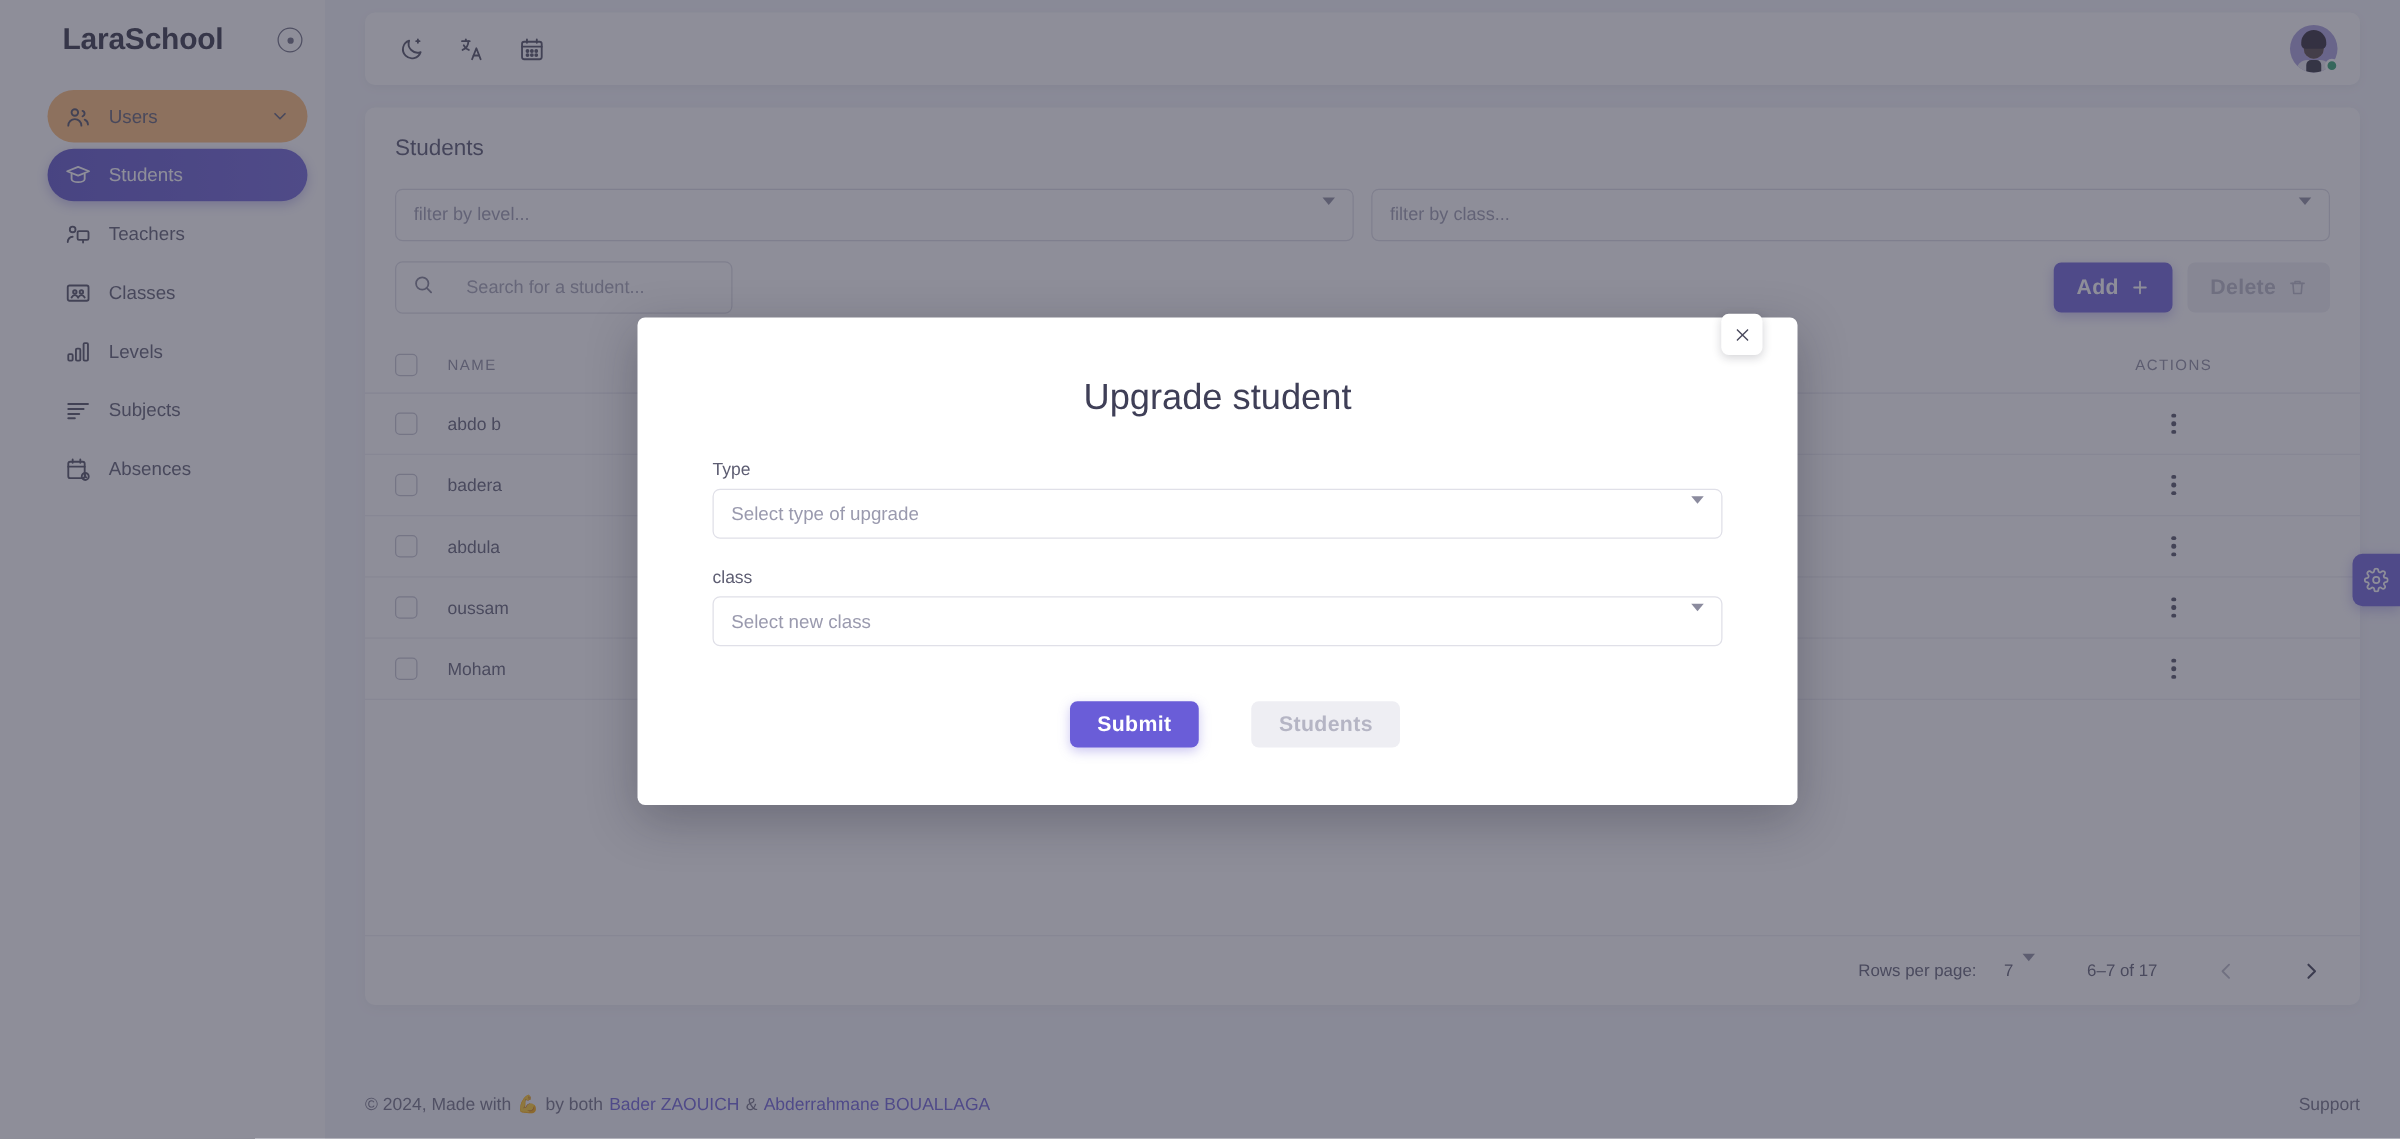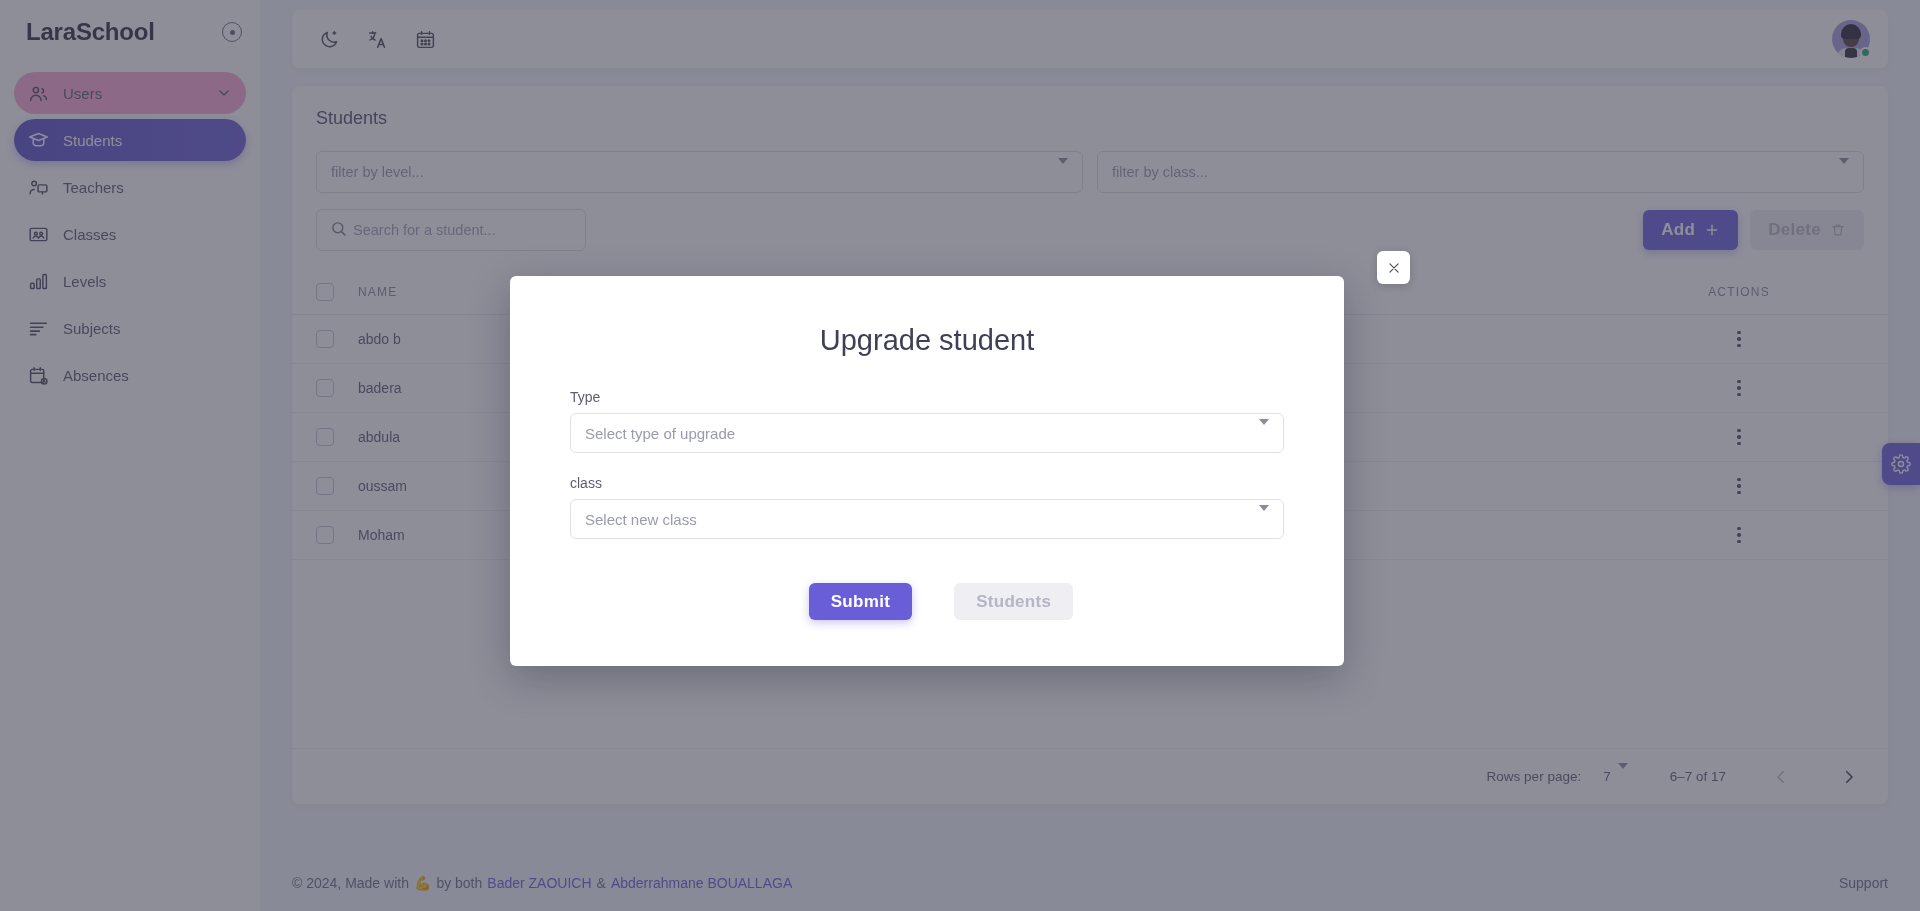--- a/index.html
+++ b/index.html
@@ -21,20 +21,21 @@
   }
 
   
   .sidebar {
     position: absolute;
     left: 0; top: 0;
     width: 260px;
     height: 911px;
     background: #ffffff;
     z-index: 2;
+    padding-left: 24px;
   }
   .sidebar-header {
     height: 64px;
     display: flex;
     align-items: center;
     padding: 0 18px 0 26px;
     gap: 8px;
   }
   .brand {
     font-size: 24px;
@@ -69,21 +70,21 @@
     margin-bottom: 5px;
     cursor: pointer;
     position: relative;
   }
   .nav-item .nav-icon {
     width: 21px; height: 21px;
     flex: 0 0 21px;
     display: flex; align-items: center; justify-content: center;
   }
   .nav-item .nav-icon svg { width: 21px; height: 21px; display: block; }
-  .nav-item.group { background: #f9a8d4; }
+  .nav-item.group { background: #fdba74; }
   .nav-item.active {
     background: linear-gradient(90deg, #5a50c8 0%, #6a5fd6 100%);
     color: #ffffff;
     box-shadow: 0 3px 9px rgba(90,80,200,0.35);
   }
   .nav-item.active svg { stroke: #ffffff; }
   .nav-item .chev { margin-left: auto; display: flex; }
   .nav-label { white-space: nowrap; }
 
   
@@ -210,21 +211,21 @@
     padding: 16px 24px 0 24px;
     gap: 12px;
   }
   .search-box {
     width: 270px;
     height: 42px;
     border: 1px solid #dcdce4;
     border-radius: 6px;
     display: flex;
     align-items: center;
-    gap: 6px;
+    gap: 26px;
     padding: 0 13px;
     background: #fff;
   }
   .search-box input {
     border: 0; outline: 0;
     font-size: 14.5px;
     font-family: inherit;
     color: #51516a;
     width: 100%;
     background: transparent;
@@ -341,22 +342,22 @@
   .overlay {
     position: absolute;
     inset: 0;
     background: rgba(60,60,80,0.58);
     z-index: 50;
   }
 
   
   .modal {
     position: absolute;
-    left: 510px; top: 276px;
-    width: 834px; height: 390px;
+    left: 510px; top: 254px;
+    width: 928px; height: 390px;
     background: #ffffff;
     border-radius: 6px;
     z-index: 60;
     box-shadow: 0 12px 40px rgba(20,20,40,0.28);
   }
   .modal-title {
     text-align: center;
     font-size: 29px;
     font-weight: normal;
     color: #3f3f57;

